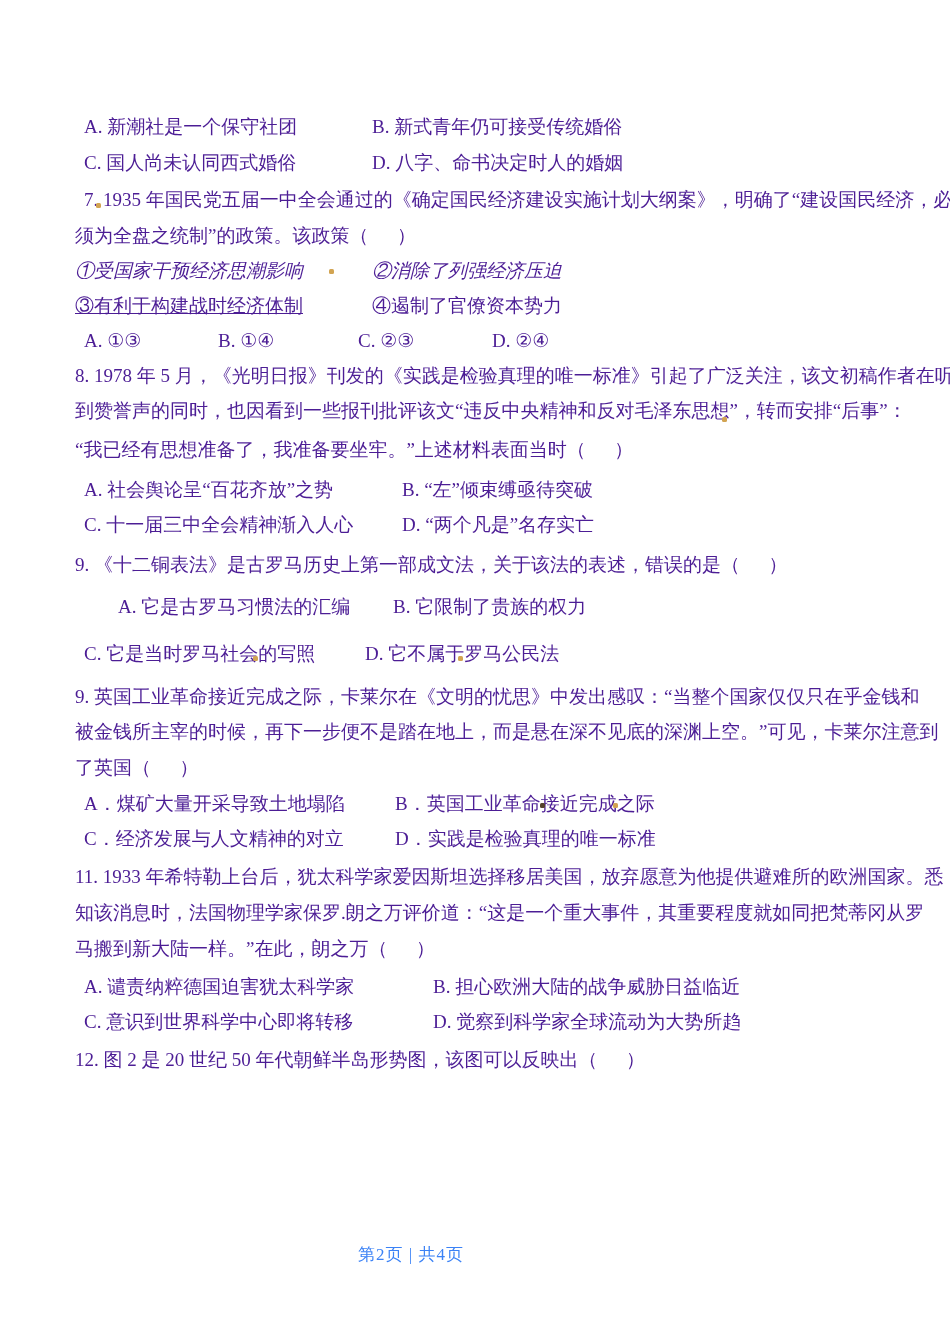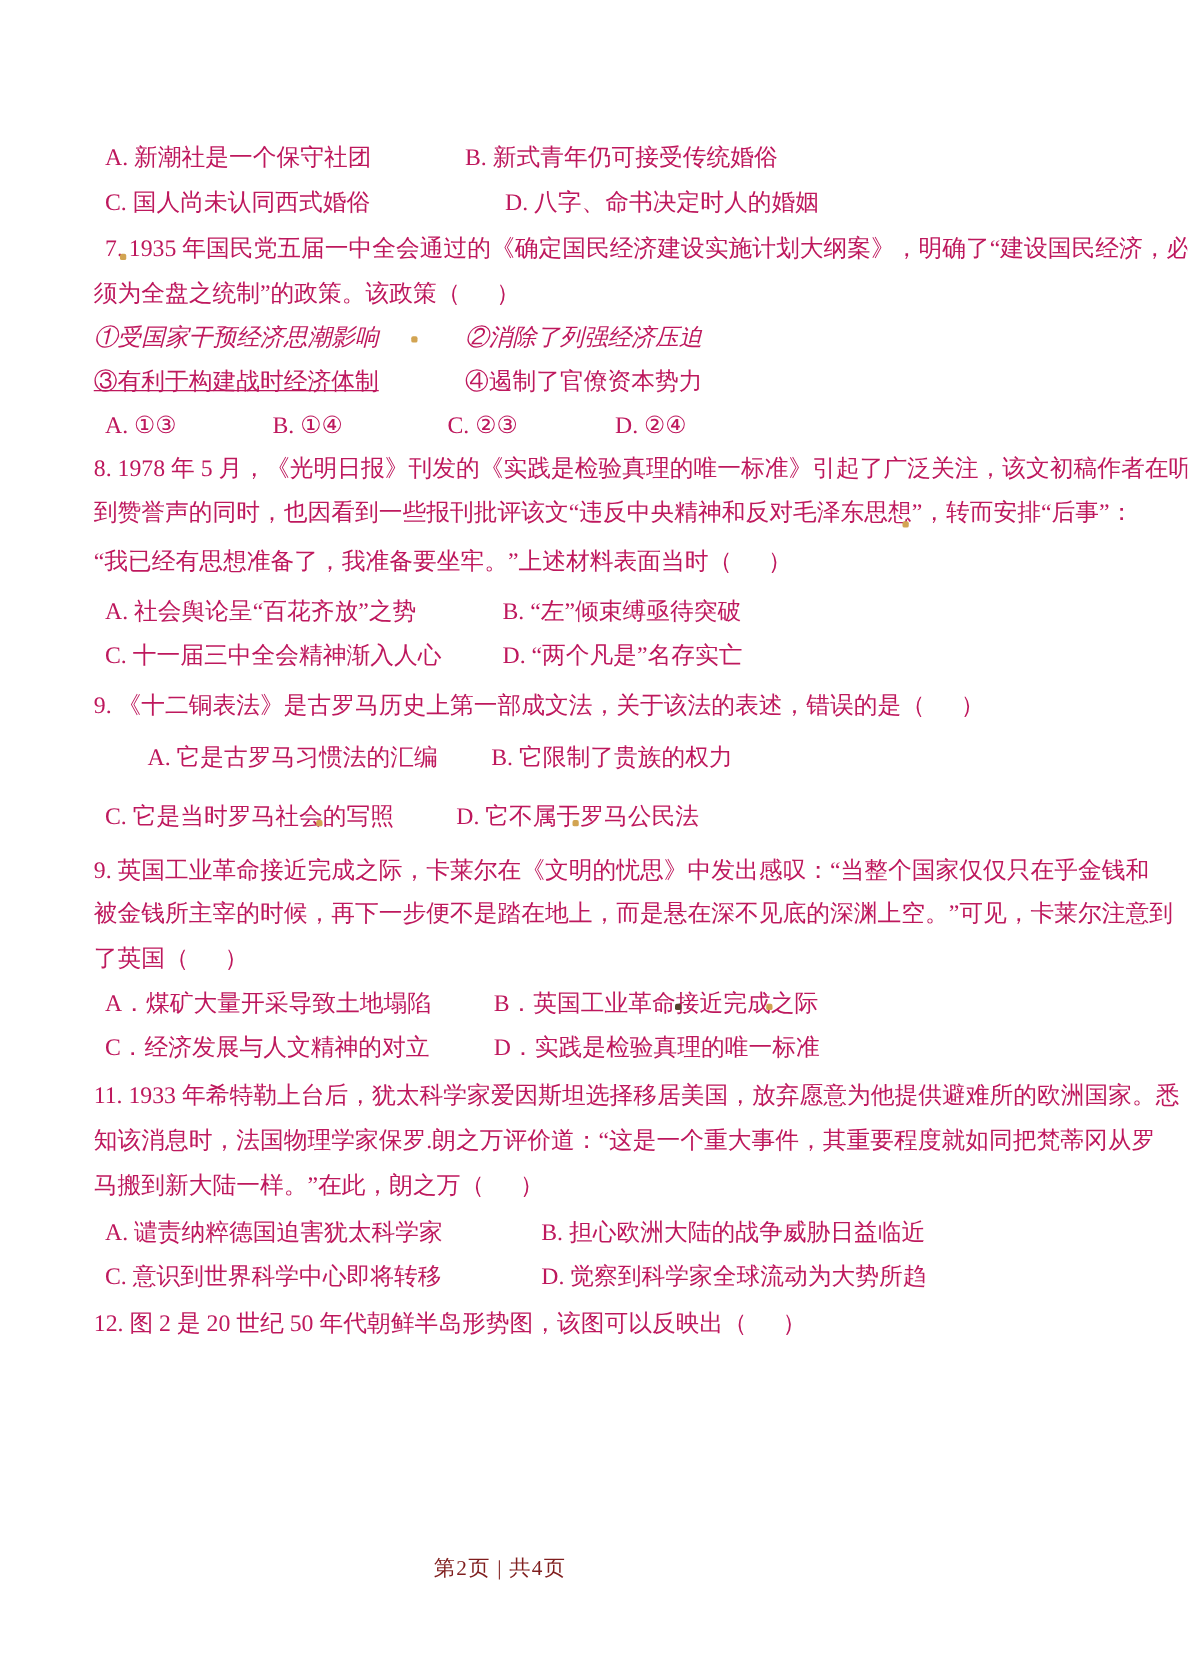--- a/index.html
+++ b/index.html
@@ -15,52 +15,52 @@
     overflow: hidden;
     font-family: "Liberation Serif", "DejaVu Serif", serif;
   }
   .text-line {
     position: absolute;
     left: 0;
     width: 950px;
     height: 27px;
     font-size: 19px;
     line-height: 24px;
-    color: #be185d;
+    color: #4c1d95;
     white-space: pre;
   }
   .seg {
     position: absolute;
     top: 0;
     white-space: pre;
   }
   .artifact-dot {
     position: absolute;
     width: 5px;
     height: 5px;
     border-radius: 1.5px;
   }
   .footer {
     position: absolute;
-    left: 0;
+    left: 11px;
     top: 1243px;
     width: 800px;
     text-align: center;
     font-size: 17px;
-    color: #7f1d1d;
+    color: #3b82f6;
     letter-spacing: 1px;
   }
 </style>
 </head>
 <body>
 
 <div id="page">
   <div id="lines-container">
       <div class="text-line" style="top: 115px;"><span class="seg" style="left: 84px;">A. 新潮社是一个保守社团</span><span class="seg" style="left: 372px;">B. 新式青年仍可接受传统婚俗</span></div>
-      <div class="text-line" style="top: 151px;"><span class="seg" style="left: 84px;">C. 国人尚未认同西式婚俗</span><span class="seg" style="left: 372px; margin-left: 32px;">D. 八字、命书决定时人的婚姻</span></div>
+      <div class="text-line" style="top: 151px;"><span class="seg" style="left: 84px;">C. 国人尚未认同西式婚俗</span><span class="seg" style="left: 372px;">D. 八字、命书决定时人的婚姻</span></div>
       <div class="text-line" style="top: 188px;"><span class="seg" style="left: 84px;">7. 1935 年国民党五届一中全会通过的《确定国民经济建设实施计划大纲案》，明确了“建设国民经济，必</span></div>
       <div class="text-line" style="top: 224px;"><span class="seg" style="left: 75px;">须为全盘之统制”的政策。该政策（      ）</span></div>
       <div class="text-line" style="top: 259px; font-style: italic;"><span class="seg" style="left: 75px;">①受国家干预经济思潮影响</span><span class="seg" style="left: 372px;">②消除了列强经济压迫</span></div>
       <div class="text-line" style="top: 294px;"><span class="seg" style="left: 75px; text-decoration: underline;">③有利于构建战时经济体制</span><span class="seg" style="left: 372px;">④遏制了官僚资本势力</span></div>
       <div class="text-line" style="top: 329px; font-family: Liberation Serif, serif;"><span class="seg" style="left: 84px;">A. ①③</span><span class="seg" style="left: 218px;">B. ①④</span><span class="seg" style="left: 358px;">C. ②③</span><span class="seg" style="left: 492px;">D. ②④</span></div>
       <div class="text-line" style="top: 364px;"><span class="seg" style="left: 75px;">8. 1978 年 5 月，《光明日报》刊发的《实践是检验真理的唯一标准》引起了广泛关注，该文初稿作者在听</span></div>
       <div class="text-line" style="top: 399px;"><span class="seg" style="left: 75px;">到赞誉声的同时，也因看到一些报刊批评该文“违反中央精神和反对毛泽东思想”，转而安排“后事”：</span></div>
       <div class="text-line" style="top: 438px;"><span class="seg" style="left: 75px;">“我已经有思想准备了，我准备要坐牢。”上述材料表面当时（      ）</span></div>
       <div class="text-line" style="top: 478px;"><span class="seg" style="left: 84px;">A. 社会舆论呈“百花齐放”之势</span><span class="seg" style="left: 402px;">B. “左”倾束缚亟待突破</span></div>
       <div class="text-line" style="top: 513px;"><span class="seg" style="left: 84px;">C. 十一届三中全会精神渐入人心</span><span class="seg" style="left: 402px;">D. “两个凡是”名存实亡</span></div>

